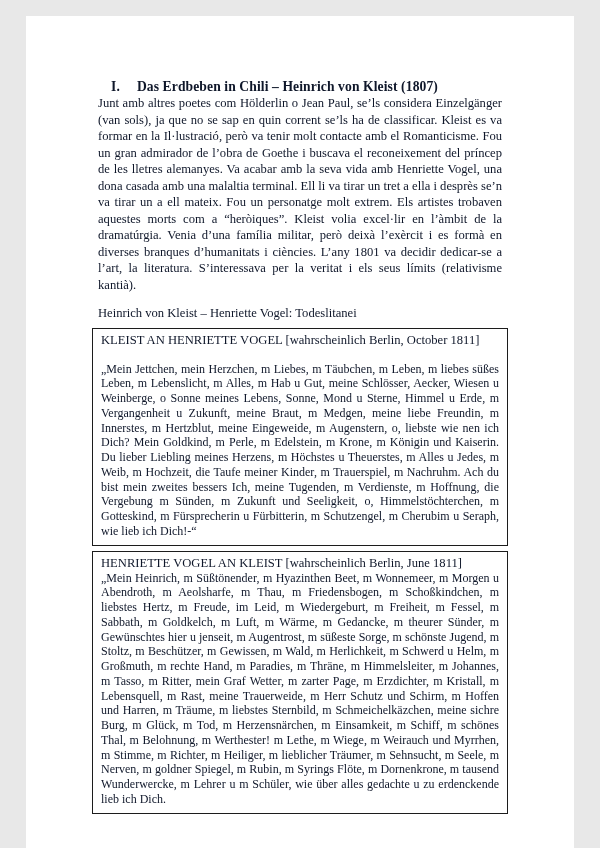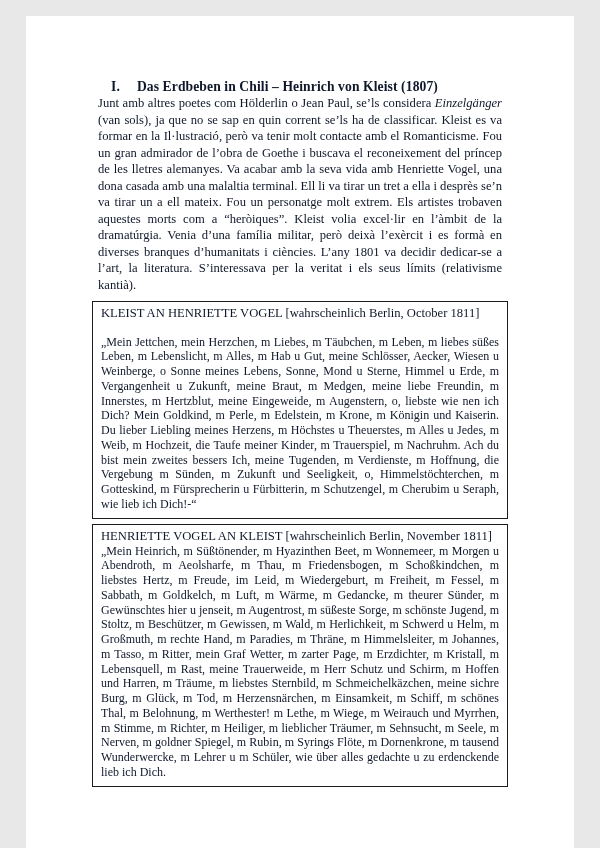--- a/index.html
+++ b/index.html
@@ -33,21 +33,21 @@
   .subheading {
     font-size: 12.6px;
     line-height: 16px;
   }
   .intro {
     font-size: 12.6px;
     line-height: 16.55px;
     text-align: justify;
     margin: 0;
   }
-  .intro .italic { font-style: italic; }
+  .intro .italic { }
   .section-label {
     font-size: 12.6px;
     line-height: 16px;
     margin-top: 11px;
   }
   .letter-box {
     border: 1.6px solid #1c1c1c;
     margin: 7px -6px 0 -6px;
     padding: 4px 8px 6px 8px;
   }
@@ -74,24 +74,25 @@
 
 <div class="page">
 
   <div class="heading">
     <span class="num">I.</span><span>Das Erdbeben in Chili – Heinrich von Kleist (1807)</span>
   </div>
 
 
   <p class="intro"><span>Junt amb altres poetes com Hölderlin o Jean Paul, se’ls considera </span><span class="italic">Einzelgänger</span><span> (van sols), ja que no se sap en quin corrent se’ls ha de classificar. Kleist es va formar en la Il·lustració, però va tenir molt contacte amb el Romanticisme. Fou un gran admirador de l’obra de Goethe i buscava el reconeixement del príncep de les lletres alemanyes. Va acabar amb la seva vida amb Henriette Vogel, una dona casada amb una malaltia terminal. Ell li va tirar un tret a ella i desprès se’n va tirar un a ell mateix. Fou un personatge molt extrem. Els artistes trobaven aquestes morts com a “heròiques”. Kleist volia excel·lir en l’àmbit de la dramatúrgia. Venia d’una família militar, però deixà l’exèrcit i es formà en diverses branques d’humanitats i ciències. L’any 1801 va decidir dedicar-se a l’art, la literatura. S’interessava per la veritat i els seus límits (relativisme kantià).</span></p>
 
+  <div class="section-label">Heinrich von Kleist – Henriette Vogel: Todeslitanei</div>
 
   <div class="letter-box">
     <p class="letter-header gap-after">KLEIST AN HENRIETTE VOGEL [wahrscheinlich Berlin, October 1811]</p>
     <p class="letter-body">„Mein Jettchen, mein Herzchen, m Liebes, m Täubchen, m Leben, m liebes süßes Leben, m Lebenslicht, m Alles, m Hab u Gut, meine Schlösser, Aecker, Wiesen u Weinberge, o Sonne meines Lebens, Sonne, Mond u Sterne, Himmel u Erde, m Vergangenheit u Zukunft, meine Braut, m Medgen, meine liebe Freundin, m Innerstes, m Hertzblut, meine Eingeweide, m Augenstern, o, liebste wie nen ich Dich? Mein Goldkind, m Perle, m Edelstein, m Krone, m Königin und Kaiserin. Du lieber Liebling meines Herzens, m Höchstes u Theuerstes, m Alles u Jedes, m Weib, m Hochzeit, die Taufe meiner Kinder, m Trauerspiel, m Nachruhm. Ach du bist mein zweites bessers Ich, meine Tugenden, m Verdienste, m Hoffnung, die Vergebung m Sünden, m Zukunft und Seeligkeit, o, Himmelstöchterchen, m Gotteskind, m Fürsprecherin u Fürbitterin, m Schutzengel, m Cherubim u Seraph, wie lieb ich Dich!-“</p>
   </div>
 
   <div class="letter-box">
-    <p class="letter-header">HENRIETTE VOGEL AN KLEIST [wahrscheinlich Berlin, November 1811]</p>
+    <p class="letter-header">HENRIETTE VOGEL AN KLEIST [wahrscheinlich Berlin, June 1811]</p>
     <p class="letter-body">„Mein Heinrich, m Süßtönender, m Hyazinthen Beet, m Wonnemeer, m Morgen u Abendroth, m Aeolsharfe, m Thau, m Friedensbogen, m Schoßkindchen, m liebstes Hertz, m Freude, im Leid, m Wiedergeburt, m Freiheit, m Fessel, m Sabbath, m Goldkelch, m Luft, m Wärme, m Gedancke, m theurer Sünder, m Gewünschtes hier u jenseit, m Augentrost, m süßeste Sorge, m schönste Jugend, m Stoltz, m Beschützer, m Gewissen, m Wald, m Herlichkeit, m Schwerd u Helm, m Großmuth, m rechte Hand, m Paradies, m Thräne, m Himmelsleiter, m Johannes, m Tasso, m Ritter, mein Graf Wetter, m zarter Page, m Erzdichter, m Kristall, m Lebensquell, m Rast, meine Trauerweide, m Herr Schutz und Schirm, m Hoffen und Harren, m Träume, m liebstes Sternbild, m Schmeichelkäzchen, meine sichre Burg, m Glück, m Tod, m Herzensnärchen, m Einsamkeit, m Schiff, m schönes Thal, m Belohnung, m Werthester! m Lethe, m Wiege, m Weirauch und Myrrhen, m Stimme, m Richter, m Heiliger, m lieblicher Träumer, m Sehnsucht, m Seele, m Nerven, m goldner Spiegel, m Rubin, m Syrings Flöte, m Dornenkrone, m tausend Wunderwercke, m Lehrer u m Schüler, wie über alles gedachte u zu erdenckende lieb ich Dich.</p>
   </div>
 
 </div>
 
 </body></html>

